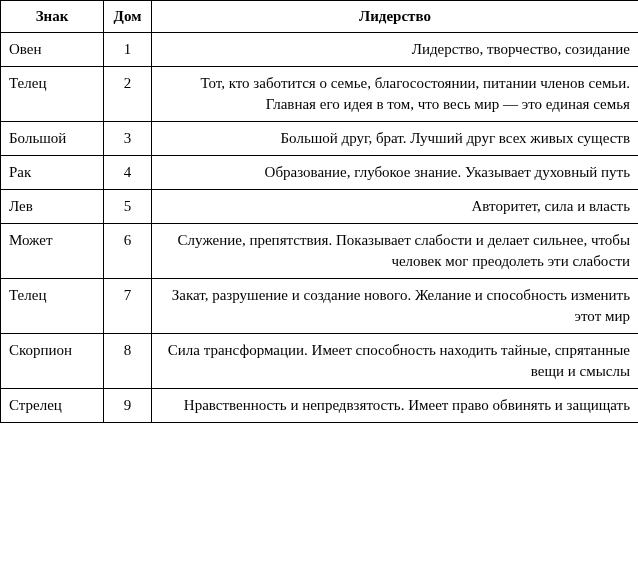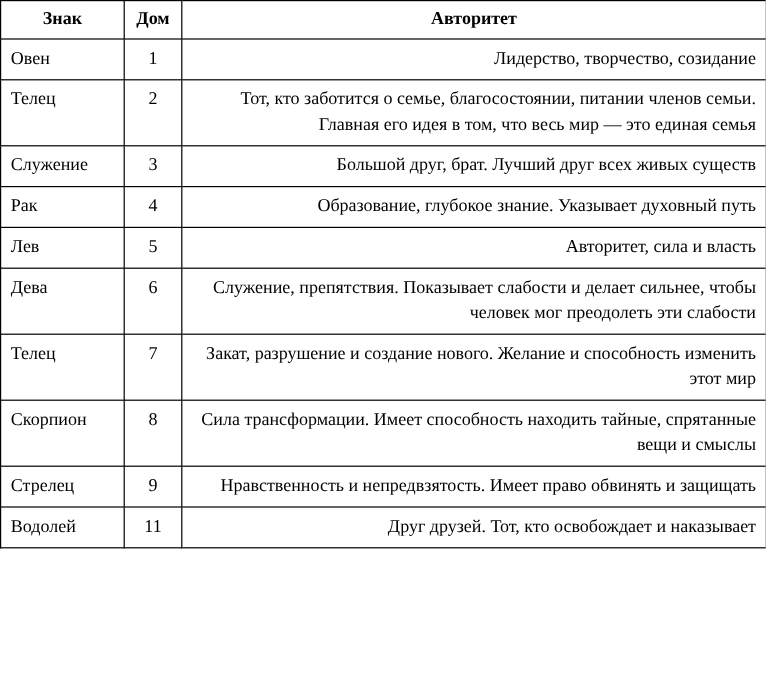--- a/index.html
+++ b/index.html
@@ -57,69 +57,64 @@
   <table class="zodiac">
     <colgroup>
       <col class="c-sign">
       <col class="c-house">
       <col class="c-ind">
     </colgroup>
     <thead>
       <tr>
         <th>Знак</th>
         <th>Дом</th>
-        <th>Авторитет</th>
+        <th>Лидерство</th>
       </tr>
     </thead>
     <tbody>
       <tr>
         <td class="sign-cell">Овен</td>
         <td class="house-cell">1</td>
         <td class="indicators-cell">Лидерство, творчество, созидание</td>
       </tr>
       <tr>
         <td class="sign-cell">Телец</td>
         <td class="house-cell">2</td>
         <td class="indicators-cell">Тот, кто заботится о семье, благосостоянии, питании членов семьи. Главная его идея в том, что весь мир — это единая семья</td>
       </tr>
       <tr>
-        <td class="sign-cell">Служение</td>
+        <td class="sign-cell">Большой</td>
         <td class="house-cell">3</td>
         <td class="indicators-cell">Большой друг, брат. Лучший друг всех живых существ</td>
       </tr>
       <tr>
         <td class="sign-cell">Рак</td>
         <td class="house-cell">4</td>
         <td class="indicators-cell">Образование, глубокое знание. Указывает духовный путь</td>
       </tr>
       <tr>
         <td class="sign-cell">Лев</td>
         <td class="house-cell">5</td>
         <td class="indicators-cell">Авторитет, сила и власть</td>
       </tr>
       <tr>
-        <td class="sign-cell">Дева</td>
+        <td class="sign-cell">Может</td>
         <td class="house-cell">6</td>
         <td class="indicators-cell">Служение, препятствия. Показывает слабости и делает сильнее, чтобы человек мог преодолеть эти слабости</td>
       </tr>
       <tr>
         <td class="sign-cell">Телец</td>
         <td class="house-cell">7</td>
         <td class="indicators-cell">Закат, разрушение и создание нового. Желание и способность изменить этот мир</td>
       </tr>
       <tr>
         <td class="sign-cell">Скорпион</td>
         <td class="house-cell">8</td>
         <td class="indicators-cell">Сила трансформации. Имеет способность находить тайные, спрятанные вещи и смыслы</td>
       </tr>
       <tr>
         <td class="sign-cell">Стрелец</td>
         <td class="house-cell">9</td>
         <td class="indicators-cell">Нравственность и непредвзятость. Имеет право обвинять и защищать</td>
       </tr>
-      <tr>
-        <td class="sign-cell">Водолей</td>
-        <td class="house-cell">11</td>
-        <td class="indicators-cell">Друг друзей. Тот, кто освобождает и наказывает</td>
-      </tr>
     </tbody>
   </table>
 </div>
 
 </body></html>

